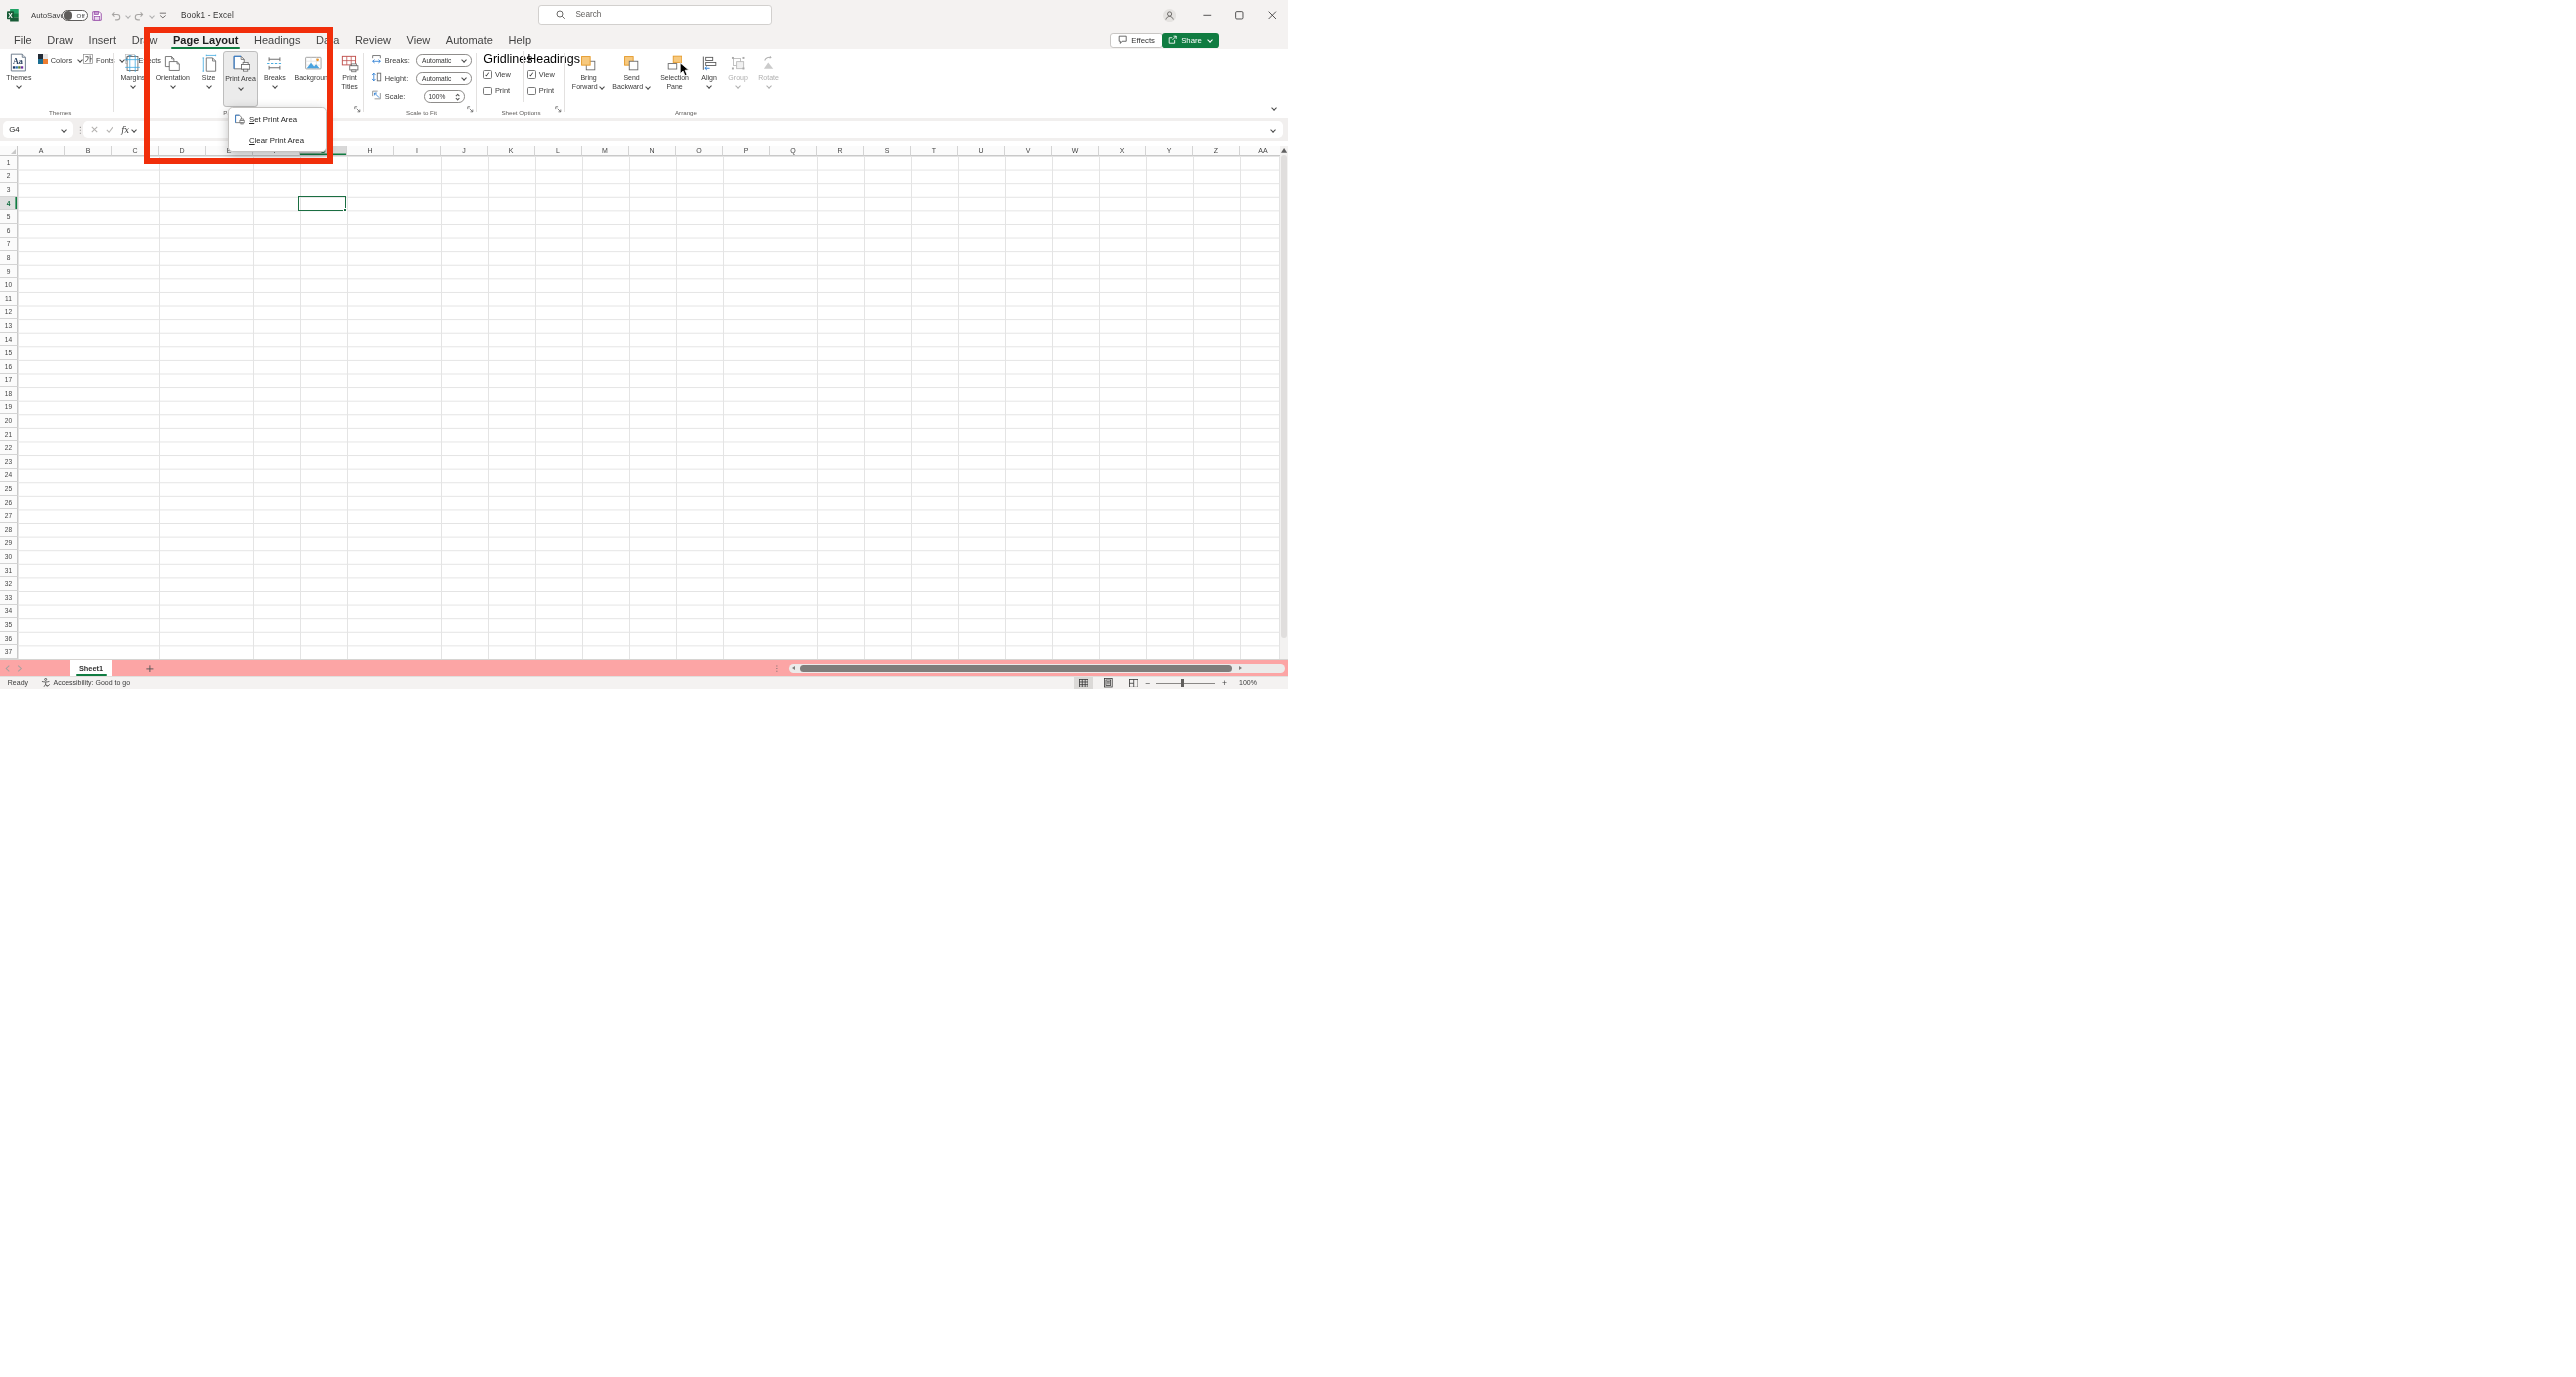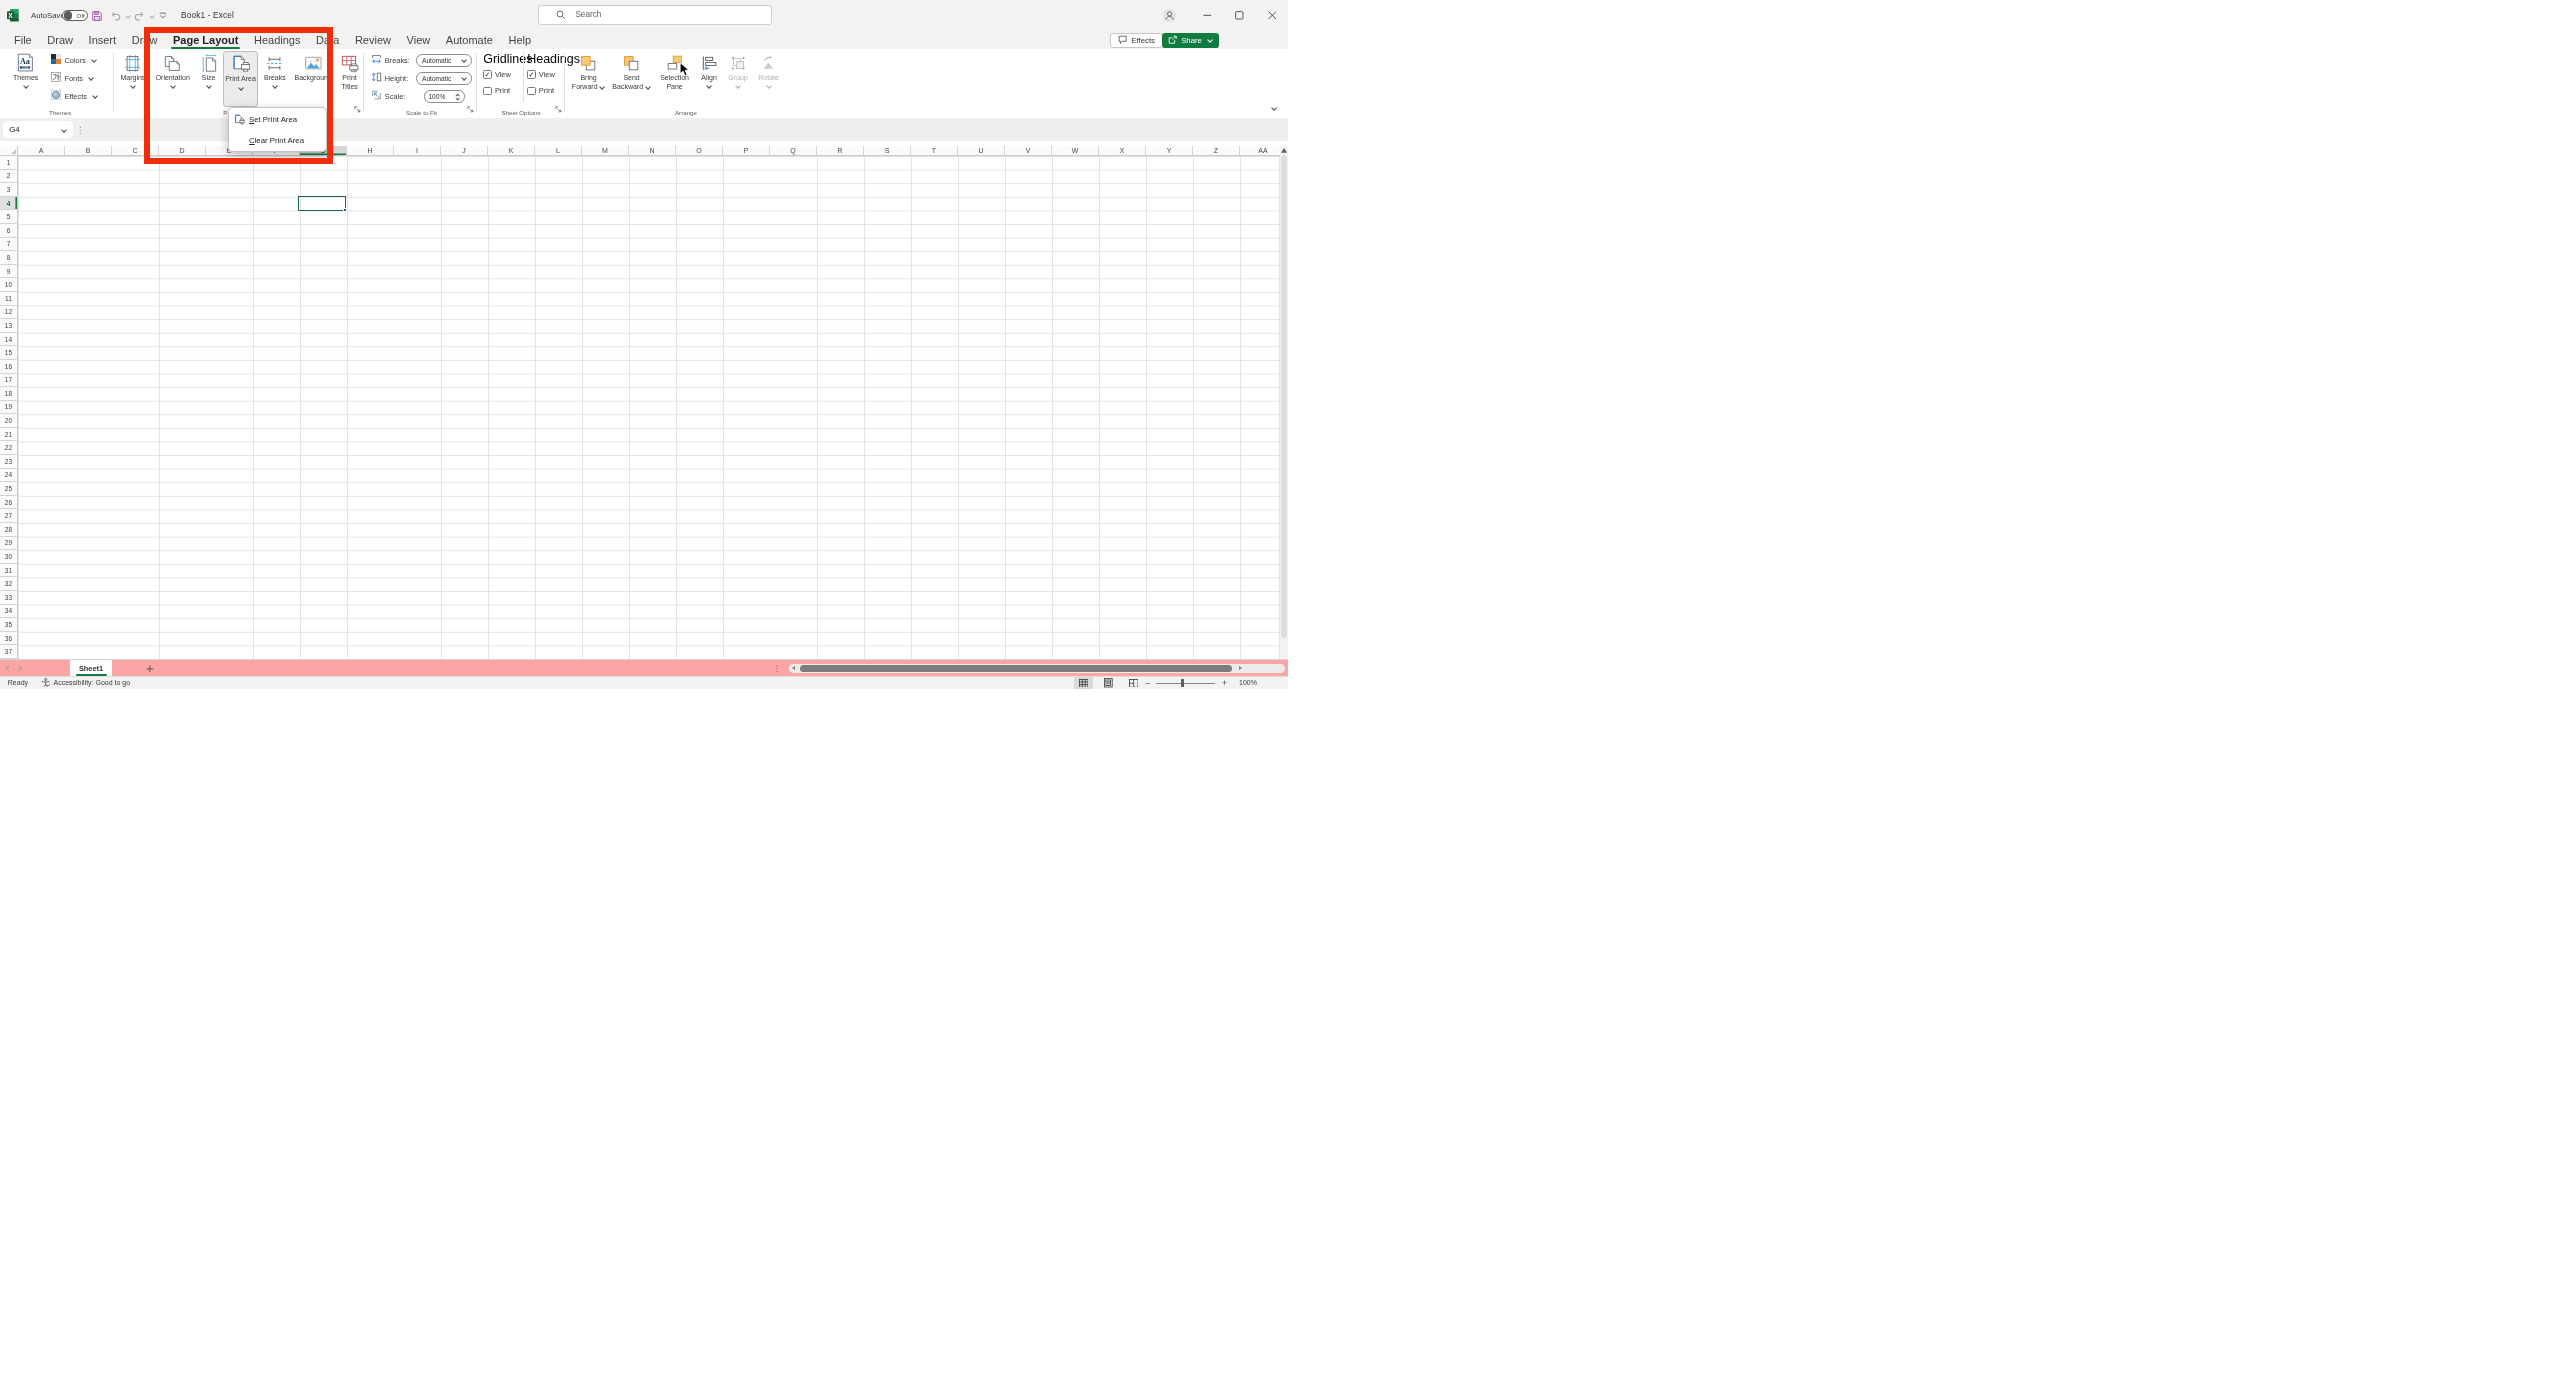--- a/index.html
+++ b/index.html
@@ -309,21 +309,21 @@
               <path d="M17 1.5 v4 h4" fill="#dfe3e8" stroke="#5a6b7d" stroke-width="1"></path>
               <text x="5" y="14.5" font-size="10.5" fill="#27405e" font-family="Liberation Serif, serif" font-weight="bold">Aa</text>
               <rect x="5" y="17" width="3" height="3" fill="#1f3864"></rect>
                 <rect x="8.4" y="17" width="3" height="3" fill="#2e75b6"></rect>
               <rect x="11.8" y="17" width="3" height="3" fill="#548235"></rect>
                 <rect x="15.2" y="17" width="3" height="3" fill="#7030a0"></rect>
             </svg>
           </div>
           <div class="rlabel"><span>Themes</span><span class="cv cv-below"></span></div>
         </div>
-        <div style="display:flex;flex-direction:column;margin-left:6.2px;padding-top:0.8px">
+        <div style="display:flex;flex-direction:row;margin-left:6.2px;padding-top:0.8px">
           <div class="srow">
             <span>
               <svg width="10" height="10" viewBox="0 0 13 13">
                 <rect x="0" y="0" width="6.5" height="6.5" fill="#222a35"></rect>
                   <rect x="6.5" y="0" width="6.5" height="6.5" fill="#e7e6e6"></rect>
                 <rect x="0" y="6.5" width="6.5" height="6.5" fill="#1b6f93"></rect>
                   <rect x="6.5" y="6.5" width="6.5" height="6.5" fill="#ed7d31"></rect>
               </svg>
             </span>
             <span class="slabel">Colors</span>
@@ -609,20 +609,35 @@
 
     <div id="ribbon-collapse"><span class="cv"></span></div>
   </div>
 
   <div id="formula-row">
     <div id="name-box">
       <span>G4</span>
       <span class="cv"></span>
     </div>
     <div id="fdots">⋮</div>
+    <div id="formula-field">
+      <span class="f-ic">
+        <svg width="7" height="7" viewBox="0 0 9 9">
+            <path d="M1 1 l7 7 M8 1 l-7 7" stroke="#b3b1af" stroke-width="1.3"></path>
+          </svg>
+      </span>
+      <span class="f-ic">
+        <svg width="7.8" height="7" viewBox="0 0 10 9">
+            <path d="M1 5 l3 3 L9 1.5" fill="none" stroke="#b3b1af" stroke-width="1.3"></path>
+          </svg>
+      </span>
+      <span class="fx">fx</span>
+      <span class="cv"></span>
+      <span class="f-exp cv"></span>
+    </div>
   </div>
 
   <div id="sheet">
     <div id="corner"></div>
     <div id="column-headers">
         <div class="col-h">A</div>
         <div class="col-h">B</div>
         <div class="col-h">C</div>
         <div class="col-h">D</div>
         <div class="col-h">E</div>

